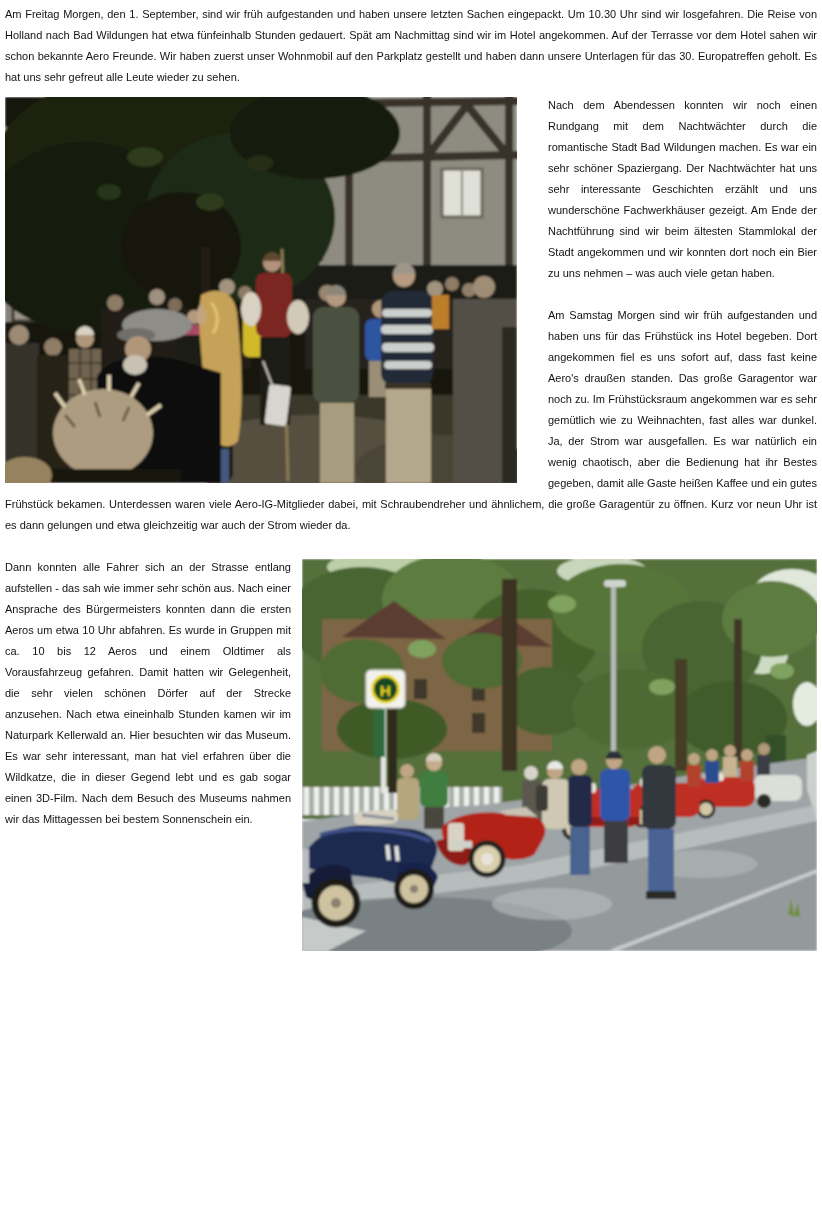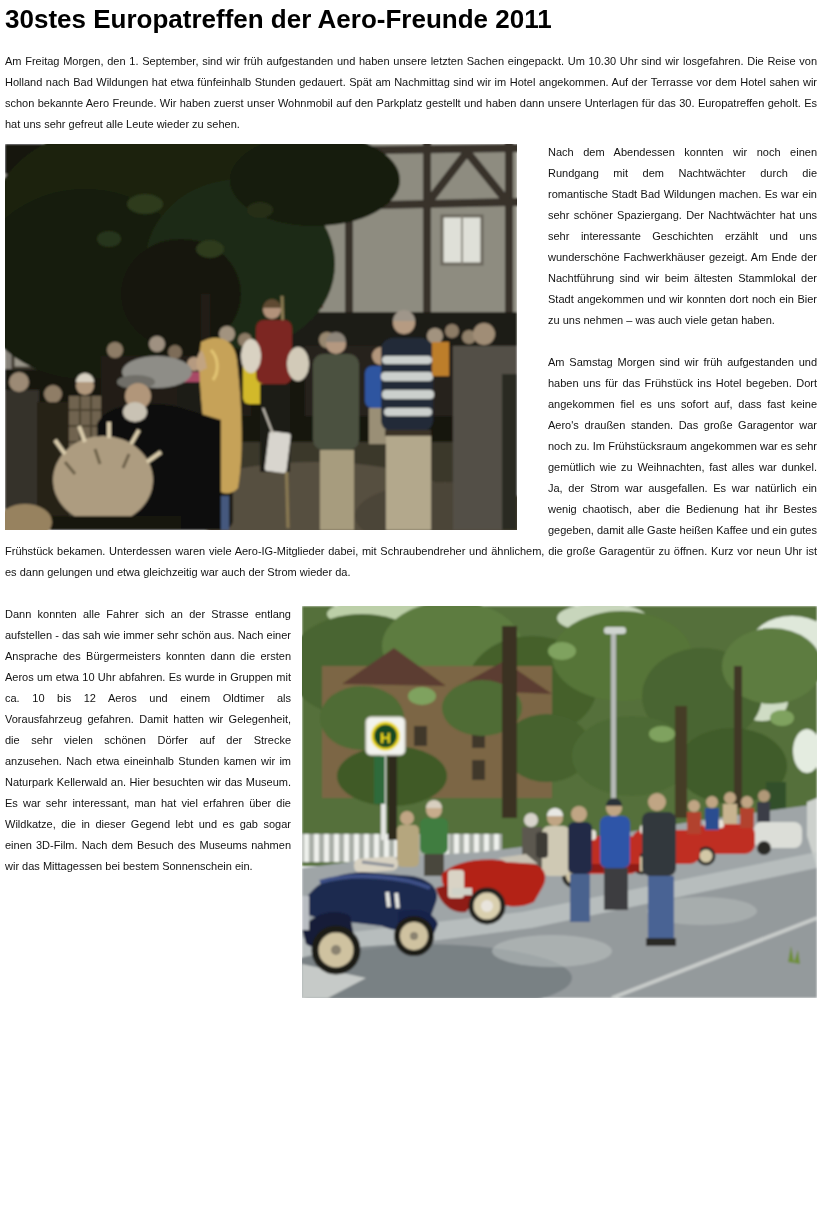--- a/index.html
+++ b/index.html
@@ -30,21 +30,20 @@
   figure.photo { margin: 0; padding: 0; }
   figure.photo-left  { float: left;  margin: 2px 31px 10px 0; }
   figure.photo-right { float: right; margin: 2px 0 10px 11px; }
   figure.photo svg { display: block; }
 </style>
 </head>
 <body>
 
 <div class="page">
 
-  <h1 class="title">30stes Europatreffen der Aero-Freunde 2011</h1>
 
   <p class="body-text intro">Am Freitag Morgen, den 1. September, sind wir früh aufgestanden und haben unsere letzten Sachen eingepackt. Um 10.30 Uhr sind wir losgefahren. Die Reise von Holland nach Bad Wildungen hat etwa fünfeinhalb Stunden gedauert. Spät am Nachmittag sind wir im Hotel angekommen. Auf der Terrasse vor dem Hotel sahen wir schon bekannte Aero Freunde. Wir haben zuerst unser Wohnmobil auf den Parkplatz gestellt und haben dann unsere Unterlagen für das 30. Europatreffen geholt. Es hat uns sehr gefreut alle Leute wieder zu sehen.</p>
 
   <div class="sec">
     <figure class="photo photo-left">
       <svg width="512" height="386" viewBox="0 0 512 386" role="img">
         <defs>
           <filter id="nightblur" x="-2%" y="-2%" width="104%" height="104%">
               <feGaussianBlur stdDeviation="1"></feGaussianBlur>
             </filter>

